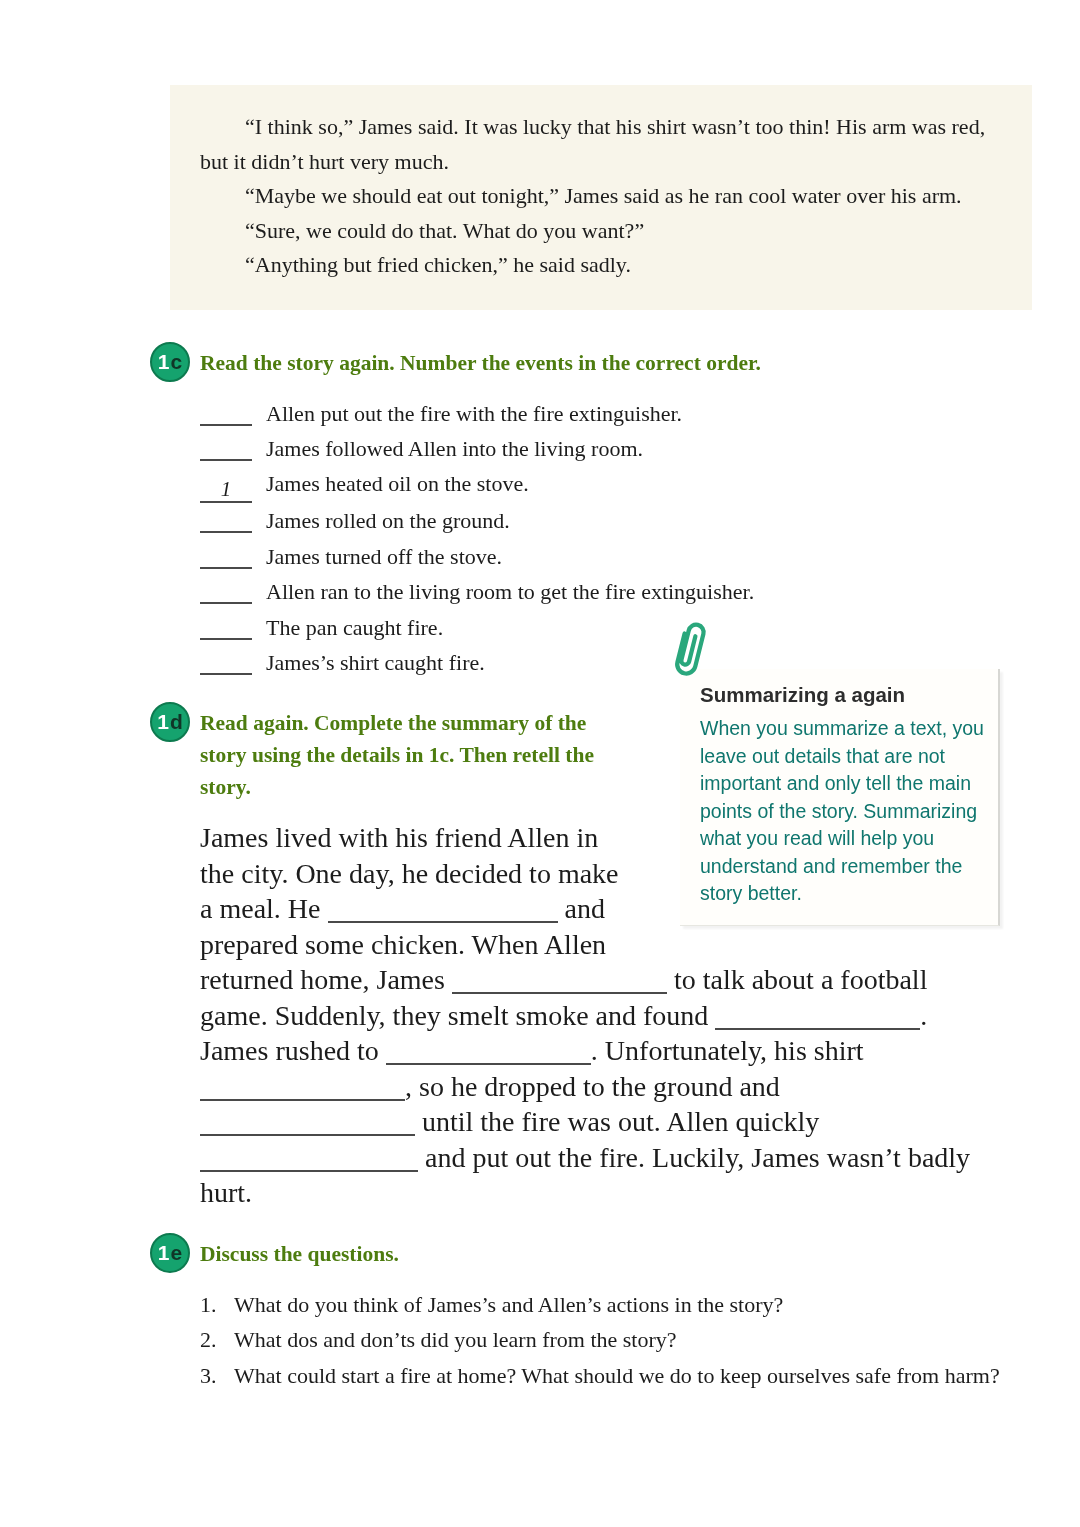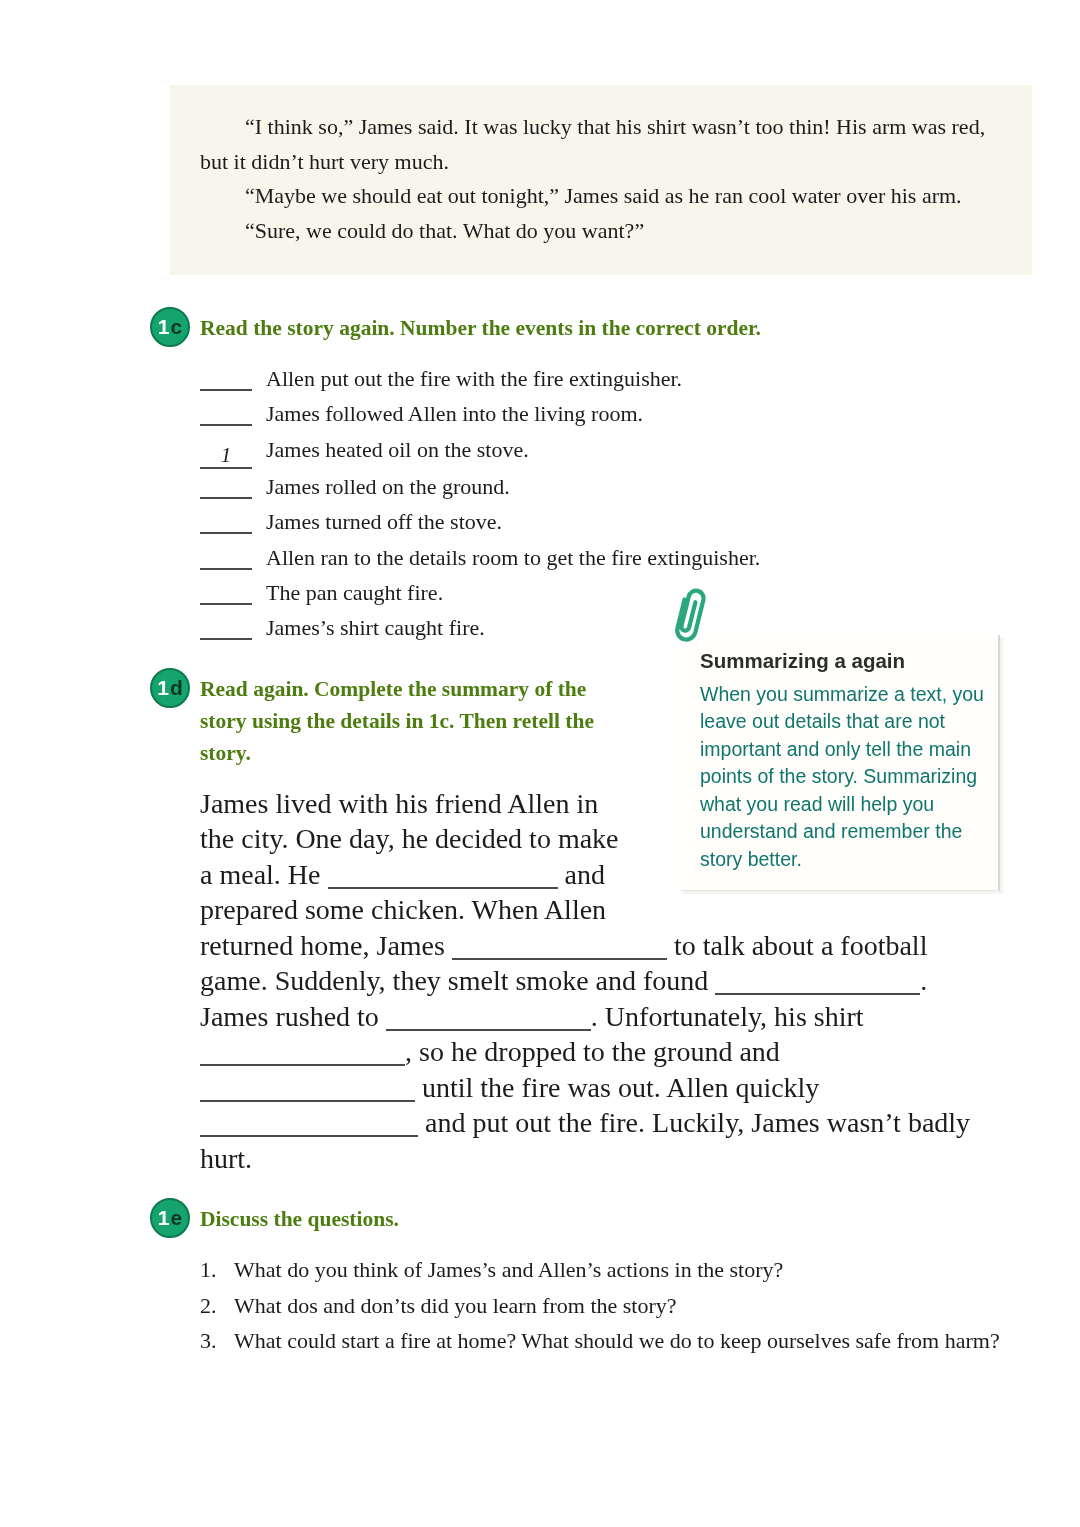--- a/index.html
+++ b/index.html
@@ -71,36 +71,37 @@
 </head>
 <body style="--green: #15a36e; --green-ring: #0d7a4f; --clip: #2aa77c; --blue: #3b4aa2; --circle: #4a4fa8; --story-bg: #f8f5ea;">
 
 <div class="page">
 
   <section class="story-block">
     <div>
         <p>“I think so,” James said. It was lucky that his shirt wasn’t too thin! His arm was red, but it didn’t hurt very much.</p>
         <p>“Maybe we should eat out tonight,” James said as he ran cool water over his arm.</p>
         <p>“Sure, we could do that. What do you want?”</p>
+        <p>“Anything but fried chicken,” he said sadly.</p>
       </div>
   </section>
 
   <section class="sec" id="sec1c">
     <span class="badge">
         <span class="b-num">1</span>
         <span class="b-let">c</span>
       </span>
     <h2 class="sec-title">Read the story again. Number the events in the correct order.</h2>
     <div class="events">
         <div class="event-row"><span class="blank order-blank"></span><span class="event-text">Allen put out the fire with the fire extinguisher.</span></div>
         <div class="event-row"><span class="blank order-blank"></span><span class="event-text">James followed Allen into the living room.</span></div>
         <div class="event-row"><span class="blank order-blank">1</span><span class="event-text">James heated oil on the stove.</span></div>
         <div class="event-row"><span class="blank order-blank"></span><span class="event-text">James rolled on the ground.</span></div>
         <div class="event-row"><span class="blank order-blank"></span><span class="event-text">James turned off the stove.</span></div>
-        <div class="event-row"><span class="blank order-blank"></span><span class="event-text">Allen ran to the details room to get the fire extinguisher.</span></div>
+        <div class="event-row"><span class="blank order-blank"></span><span class="event-text">Allen ran to the living room to get the fire extinguisher.</span></div>
         <div class="event-row"><span class="blank order-blank"></span><span class="event-text">The pan caught fire.</span></div>
         <div class="event-row"><span class="blank order-blank"></span><span class="event-text">James’s shirt caught fire.</span></div>
       </div>
   </section>
 
   <section class="sec" id="sec1d">
     <aside class="tipbox">
       <span class="clip">
         <svg width="46" height="72" viewBox="0 0 26 44" fill="none" xmlns="http://www.w3.org/2000/svg">
           <path d="M9 12 V30 a5.6 5.6 0 0 0 11.2 0 V9.5 a4.6 4.6 0 0 0 -9.2 0 V28 a2.4 2.4 0 0 0 4.8 0 V12" stroke="#2aa77c" stroke-width="2.6" stroke-linecap="round" fill="none"></path>

